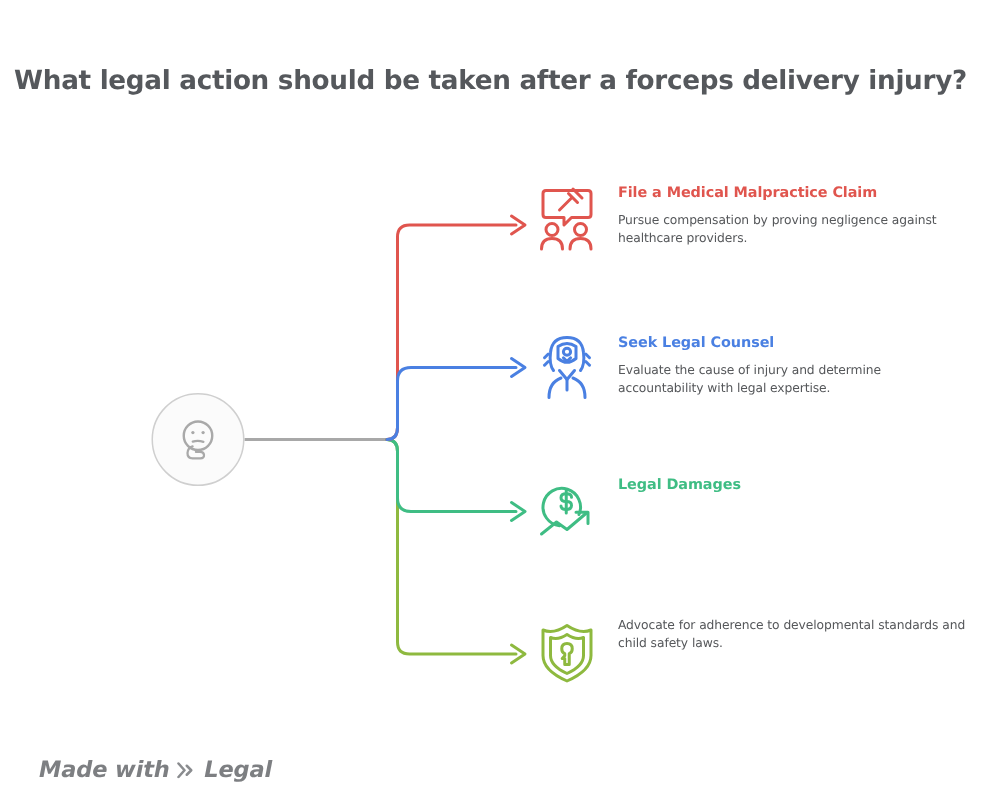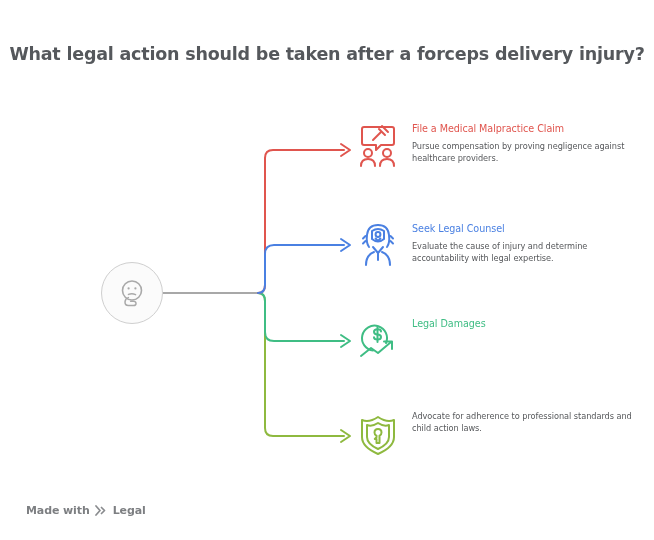--- a/index.html
+++ b/index.html
@@ -69,45 +69,46 @@
     height: 46px;
   }
   .branch-text {
     position: absolute;
     left: 56px;
     top: 0;
     width: 234px;
   }
   .branch-title {
     font-size: 9.6px;
-    font-weight: normal;
+    font-weight: bold;
     letter-spacing: -0.05px;
     line-height: 13px;
     margin: 0 0 6px 0;
   }
   .branch-desc {
     font-size: 8.2px;
     line-height: 11.5px;
     color: #56585b;
     margin: 0;
     letter-spacing: -0.05px;
   }
 
   
   #footer {
     position: absolute;
     left: 26px;
     top: 504px;
     display: flex;
     align-items: center;
     gap: 5px;
-    font-size: 11px;
+    font-size: 15px;
     font-weight: bold;
     color: #7d7f82;
     letter-spacing: -0.1px;
+    font-style: italic;
   }
   #footer-logo-icon { display: block; }
 </style>
 </head>
 <body>
 
 <div id="canvas">
 
   <div id="page-title">What legal action should be taken after a forceps delivery injury?</div>
 
@@ -206,21 +207,21 @@
     <div class="branch-icon">
       <svg width="44" height="46" viewBox="0 0 44 46">
         <g fill="none" stroke="#8eb93f" stroke-width="2" stroke-linecap="round" stroke-linejoin="round">
           <path d="M6,9 Q13,12 22,6 Q31,12 38,9 L38,26 Q38,36 22,43 Q6,36 6,26 Z"></path>
           <path d="M11,14 Q16,16 22,12 Q28,16 33,14 L33,26 Q33,33 22,38 Q11,33 11,26 Z"></path>
           <path d="M22,18 Q25.5,18 25.5,21.5 Q25.5,24 23.5,24.8 L23.5,32 L20.5,32 L20.5,28 L18.8,28 L20.5,26.2 L20.5,24.8 Q18.5,24 18.5,21.5 Q18.5,18 22,18 Z"></path>
         </g>
       </svg>
     </div>
     <div class="branch-text">
-      <div class="branch-desc">Advocate for adherence to professional standards and child action laws.</div>
+      <div class="branch-desc">Advocate for adherence to developmental standards and child safety laws.</div>
     </div>
   </div>
 
   <div id="footer">
     <span>Made with</span>
     <svg id="footer-logo-icon" width="13" height="11" viewBox="0 0 13 11">
       <path d="M1,1 L5,5.5 L1,10" fill="none" stroke="#8a8c8f" stroke-width="1.7" stroke-linecap="round" stroke-linejoin="round"></path>
       <path d="M6.5,2.5 L9.5,5.5 L6.5,8.5" fill="none" stroke="#8a8c8f" stroke-width="1.7" stroke-linecap="round" stroke-linejoin="round"></path>
     </svg>
     <span>Legal</span>

